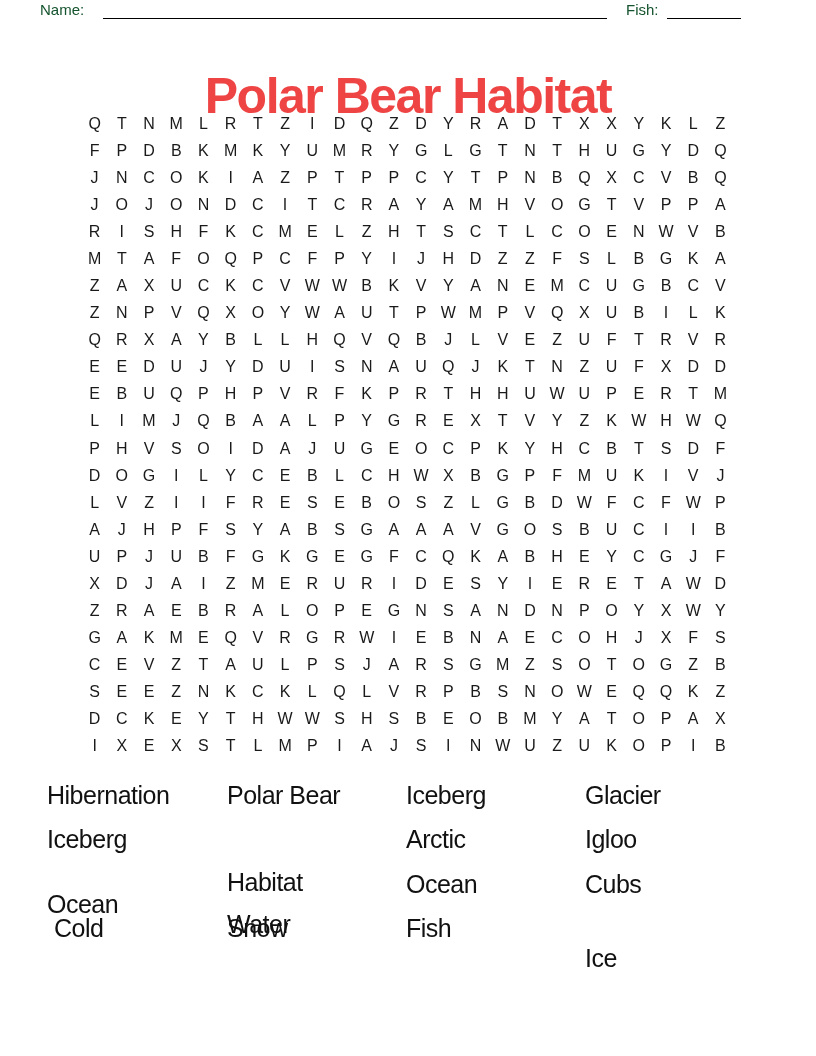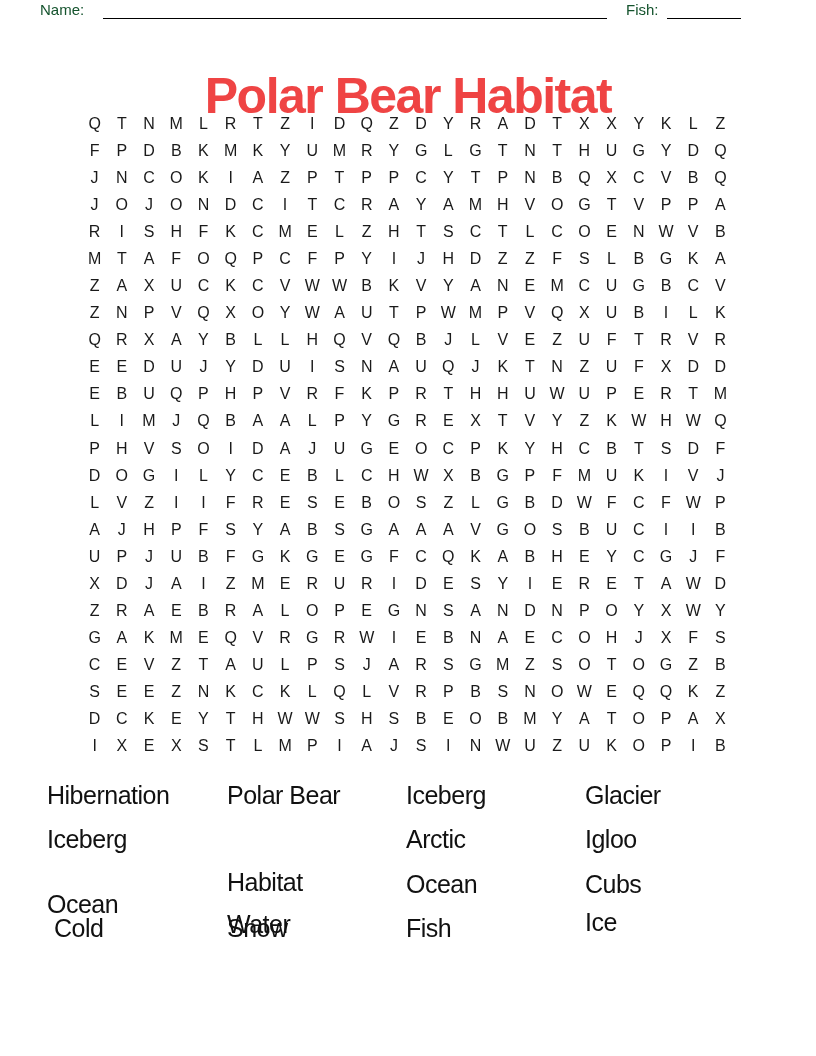--- a/index.html
+++ b/index.html
@@ -653,16 +653,16 @@
       <div class="word" style="left: 227px; top: 825.3px; margin-top: 43px;">Habitat</div>
       <div class="word" style="left: 227px; top: 869.6px; margin-top: 40px;">Water</div>
       <div class="word" style="left: 227px; top: 913.9px;">Snow</div>
       <div class="word" style="left: 406px; top: 781px;">Iceberg</div>
       <div class="word" style="left: 406px; top: 825.3px;">Arctic</div>
       <div class="word" style="left: 406px; top: 869.6px;">Ocean</div>
       <div class="word" style="left: 406px; top: 913.9px;">Fish</div>
       <div class="word" style="left: 585px; top: 781px;">Glacier</div>
       <div class="word" style="left: 585px; top: 825.3px;">Igloo</div>
       <div class="word" style="left: 585px; top: 869.6px;">Cubs</div>
-      <div class="word" style="left: 585px; top: 908px;">Ice</div>
+      <div class="word" style="left: 585px; top: 944px;">Ice</div>
     </div>
 
 </div>
 
 </body></html>

